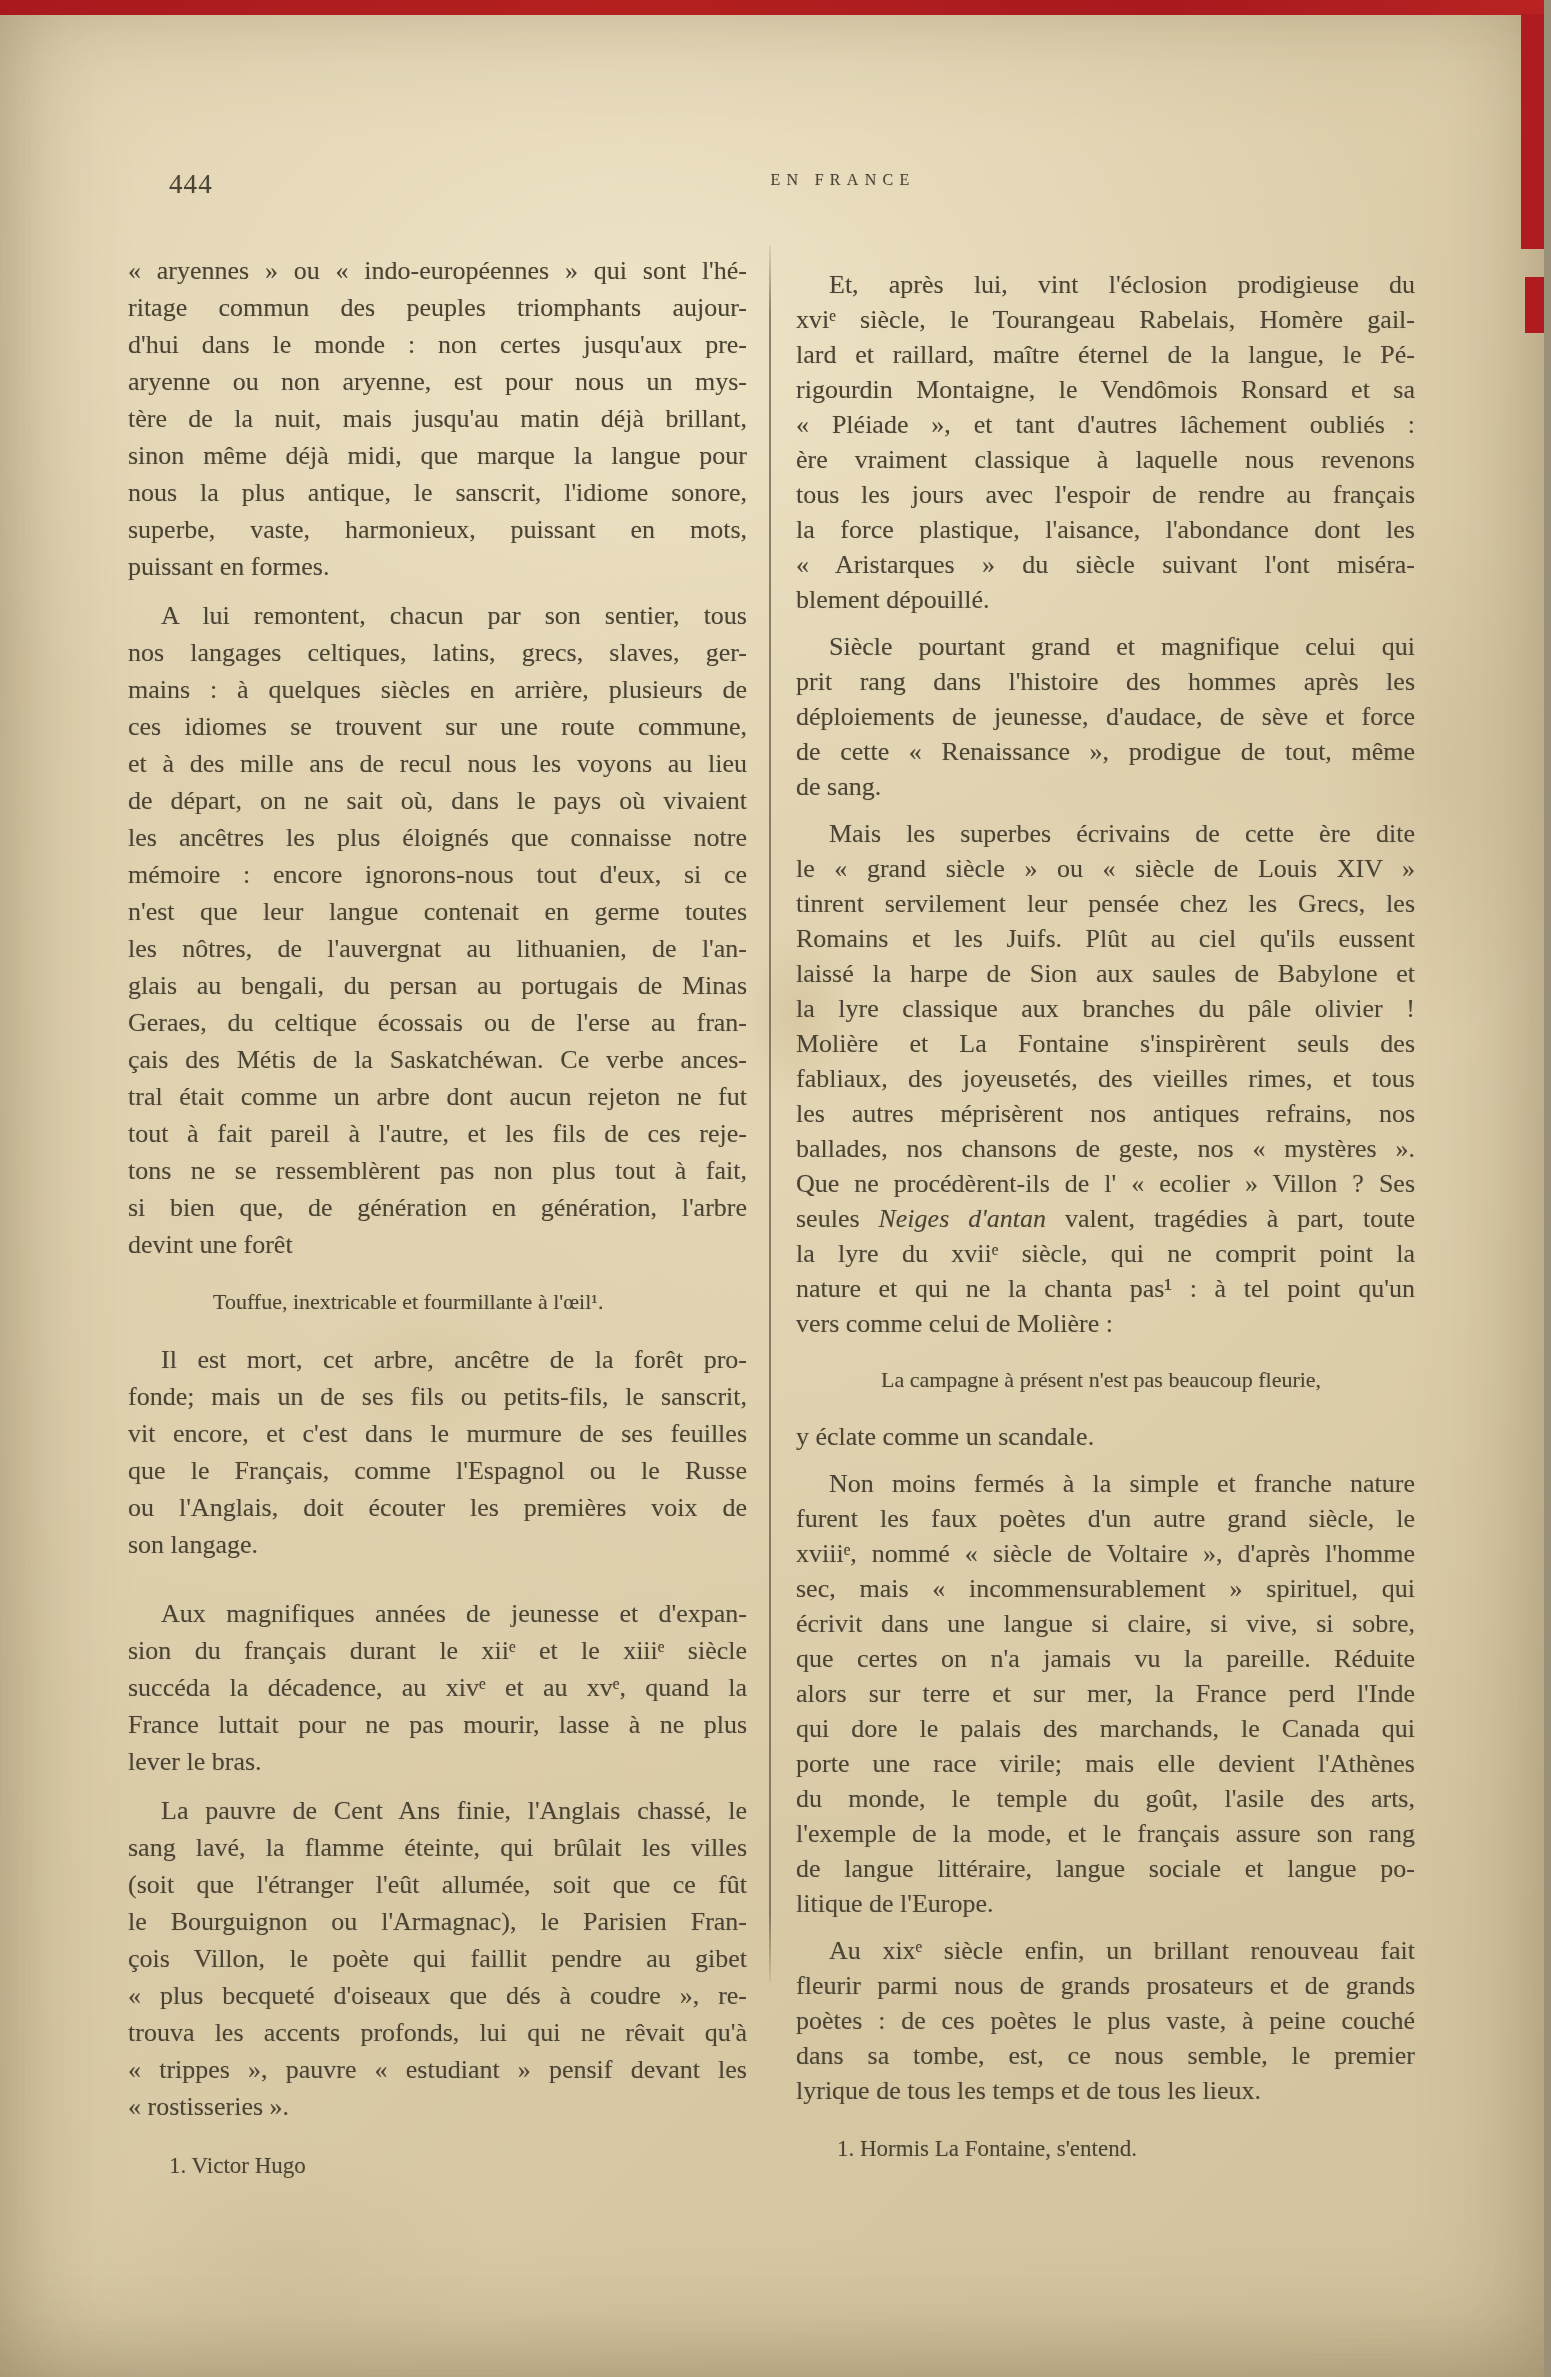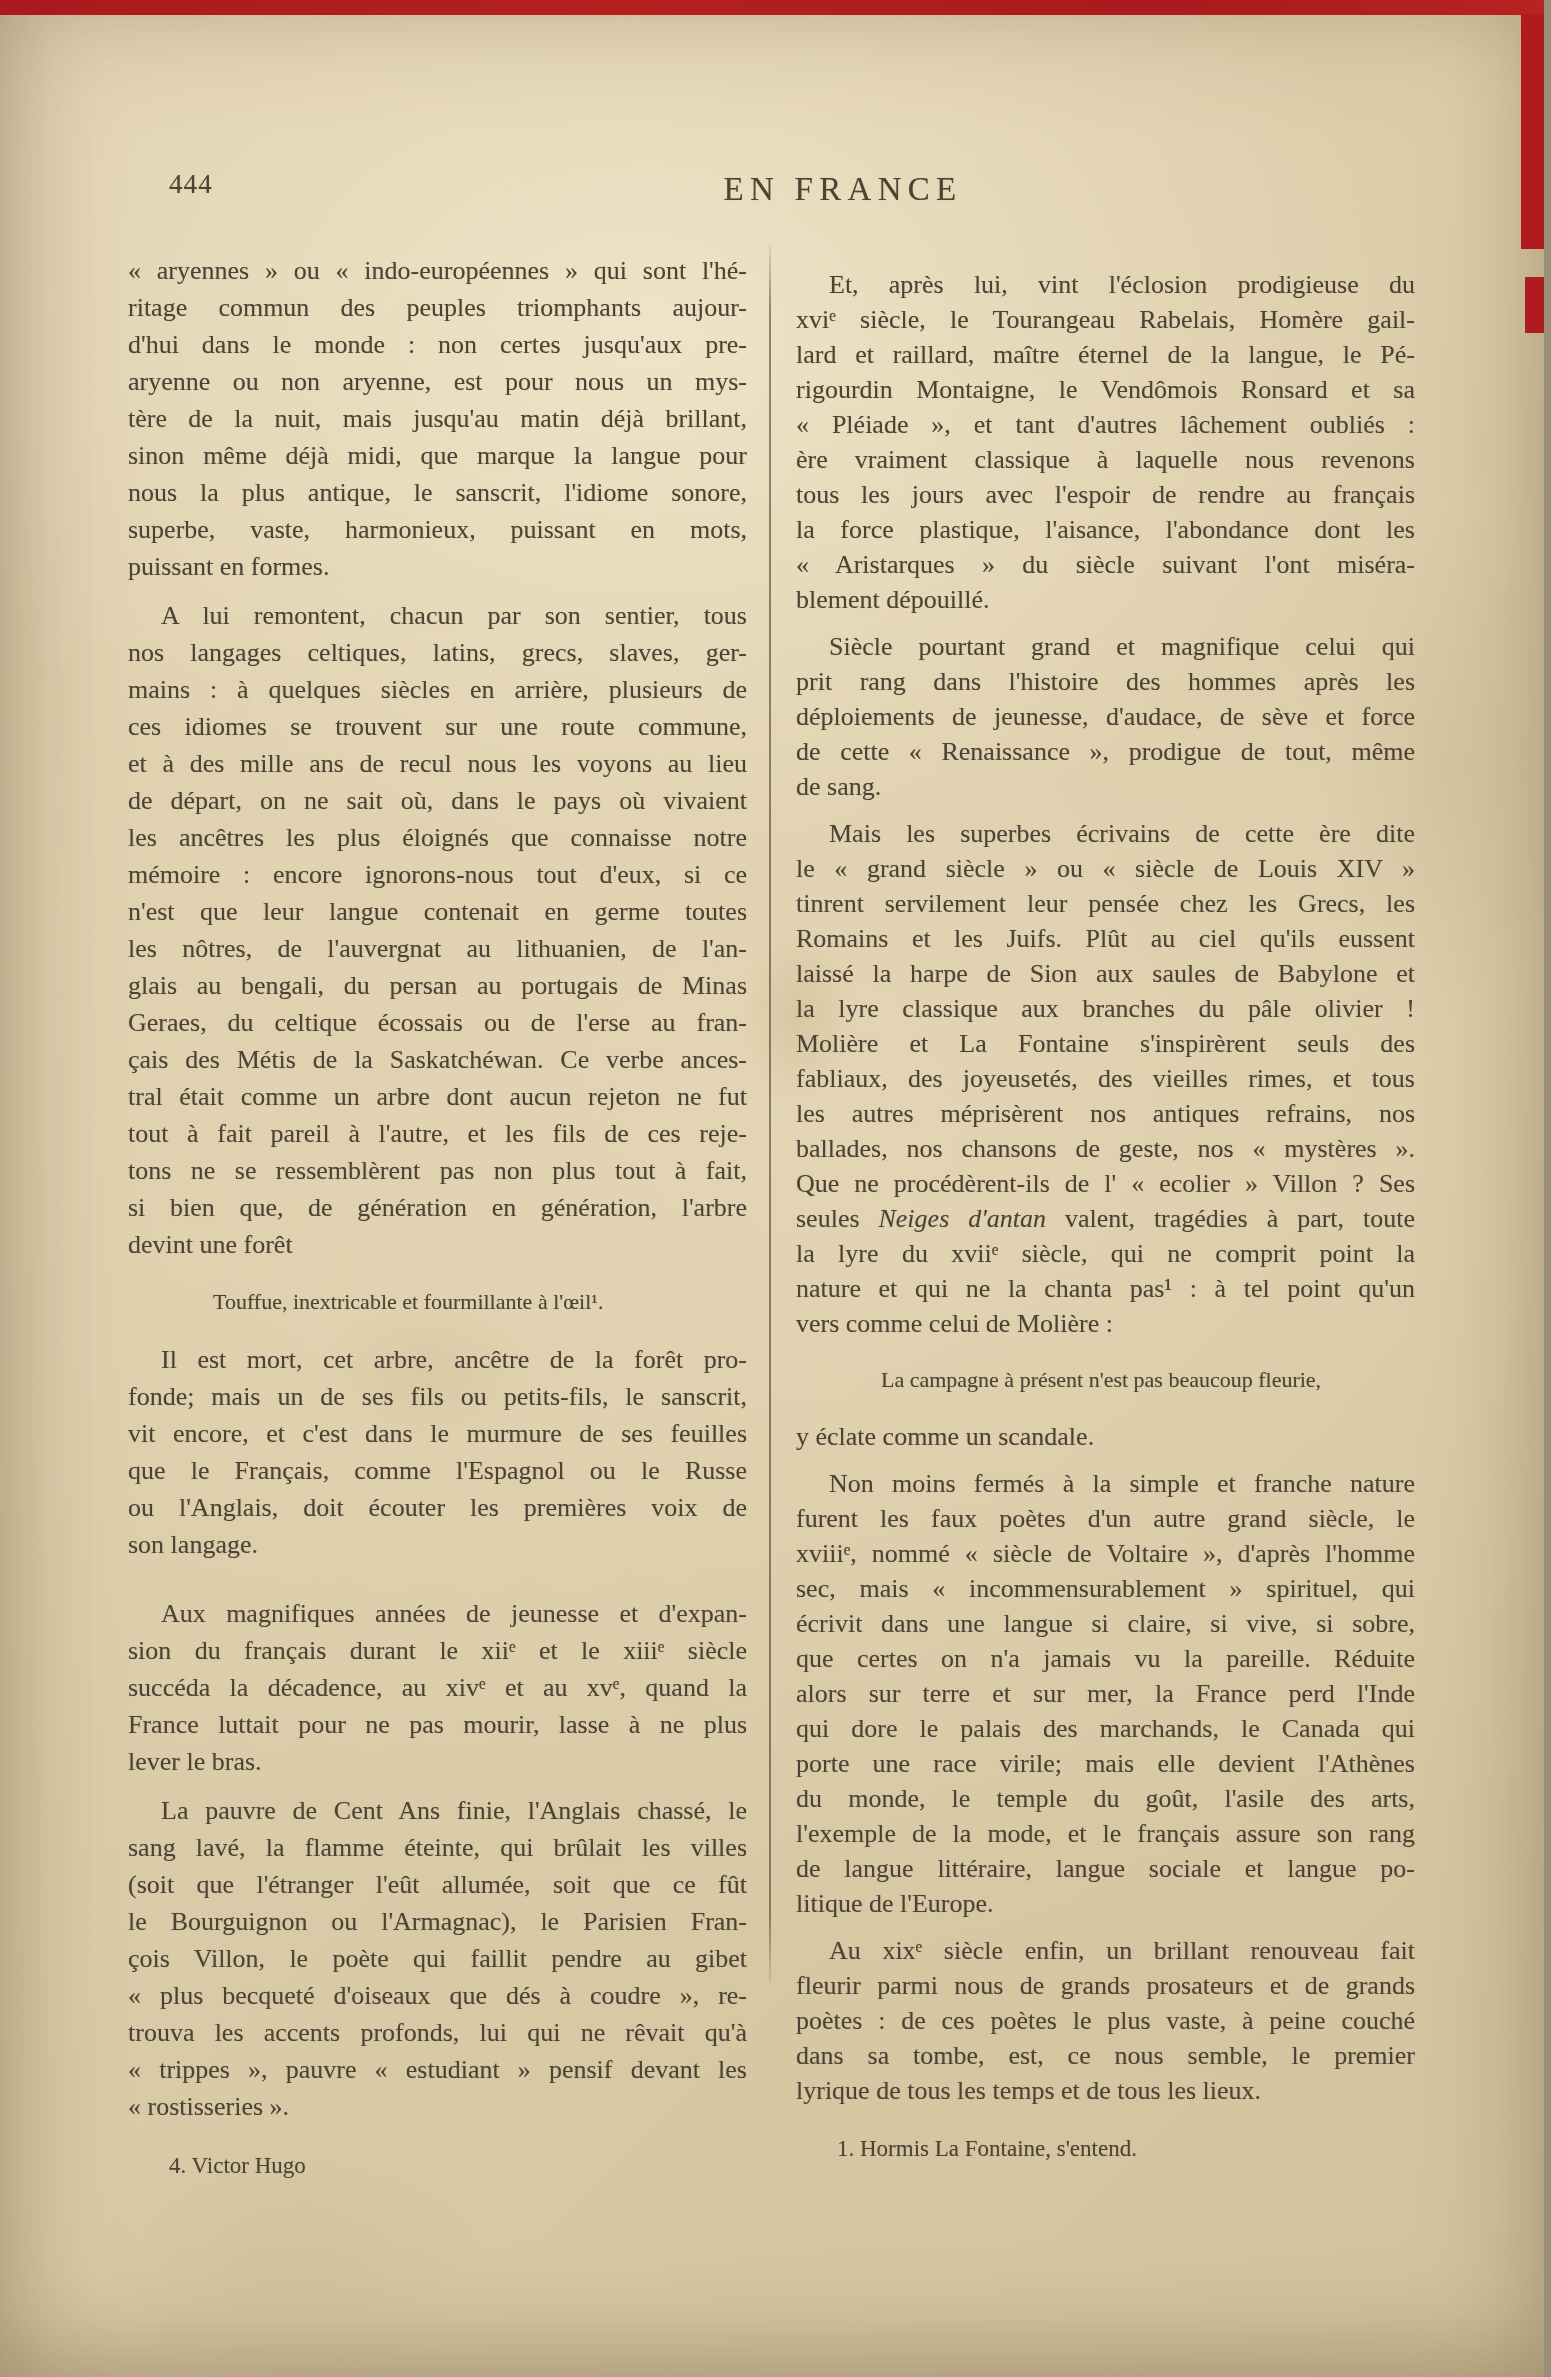--- a/index.html
+++ b/index.html
@@ -33,21 +33,21 @@
   #stain-2{left:319px;top:1299px;width:217px;height:148px;
     background:radial-gradient(ellipse at center, rgba(150,118,66,.09), rgba(150,118,66,0) 70%);}
   #stain-3{left:1328px;top:513px;width:239px;height:513px;
     background:radial-gradient(ellipse at center, rgba(140,112,66,.10), rgba(140,112,66,0) 72%);}
   #stain-4{left:85px;top:2137px;width:399px;height:239px;
     background:radial-gradient(ellipse at center, rgba(140,112,66,.08), rgba(140,112,66,0) 72%);}
   
   #page-num{position:absolute;left:169px;top:169px;font-size:27px;letter-spacing:1.1px;
     text-shadow:0 0 1.1px rgba(75,68,53,.30);}
   #run-title{position:absolute;left:843px;top:171px;transform:translateX(-50%);
-    font-size:33px;letter-spacing:6.3px;text-shadow:0 0 1.1px rgba(75,68,53,.30);}
+    font-size:16px;letter-spacing:6.3px;text-shadow:0 0 1.1px rgba(75,68,53,.30);}
   
   #divider{position:absolute;left:769px;top:245px;width:1.7px;height:1737px;
     background:linear-gradient(to bottom, rgba(70,60,45,.08), rgba(70,60,45,.58) 4%,
       rgba(70,60,45,.58) 96%, rgba(70,60,45,.08));}
   
   .col{position:absolute;width:619px;font-size:26px;
     text-shadow:0 0 1.1px rgba(75,68,53,.28);}
   #col-left{left:128px;top:252px;line-height:37px;}
   #col-right{left:796px;top:255px;line-height:35px;}
   .line{text-align:justify;text-align-last:justify;}
@@ -134,21 +134,21 @@
         <div class="line">sang lavé, la flamme éteinte, qui brûlait les villes</div>
         <div class="line">(soit que l'étranger l'eût allumée, soit que ce fût</div>
         <div class="line">le Bourguignon ou l'Armagnac), le Parisien Fran-</div>
         <div class="line">çois Villon, le poète qui faillit pendre au gibet</div>
         <div class="line">« plus becqueté d'oiseaux que dés à coudre », re-</div>
         <div class="line">trouva les accents profonds, lui qui ne rêvait qu'à</div>
         <div class="line">« trippes », pauvre « estudiant » pensif devant les</div>
         <div class="line end">« rostisseries ».</div>
       </div>
       <div class="block footnote">
-        <div class="line end">4. Victor Hugo</div>
+        <div class="line end">1. Victor Hugo</div>
       </div>
     </div>
   <div class="col" id="col-right">
       <div class="block para">
         <div class="line ind">Et, après lui, vint l'éclosion prodigieuse du</div>
         <div class="line">xviᵉ siècle, le Tourangeau Rabelais, Homère gail-</div>
         <div class="line">lard et raillard, maître éternel de la langue, le Pé-</div>
         <div class="line">rigourdin Montaigne, le Vendômois Ronsard et sa</div>
         <div class="line">« Pléiade », et tant d'autres lâchement oubliés :</div>
         <div class="line">ère vraiment classique à laquelle nous revenons</div>

